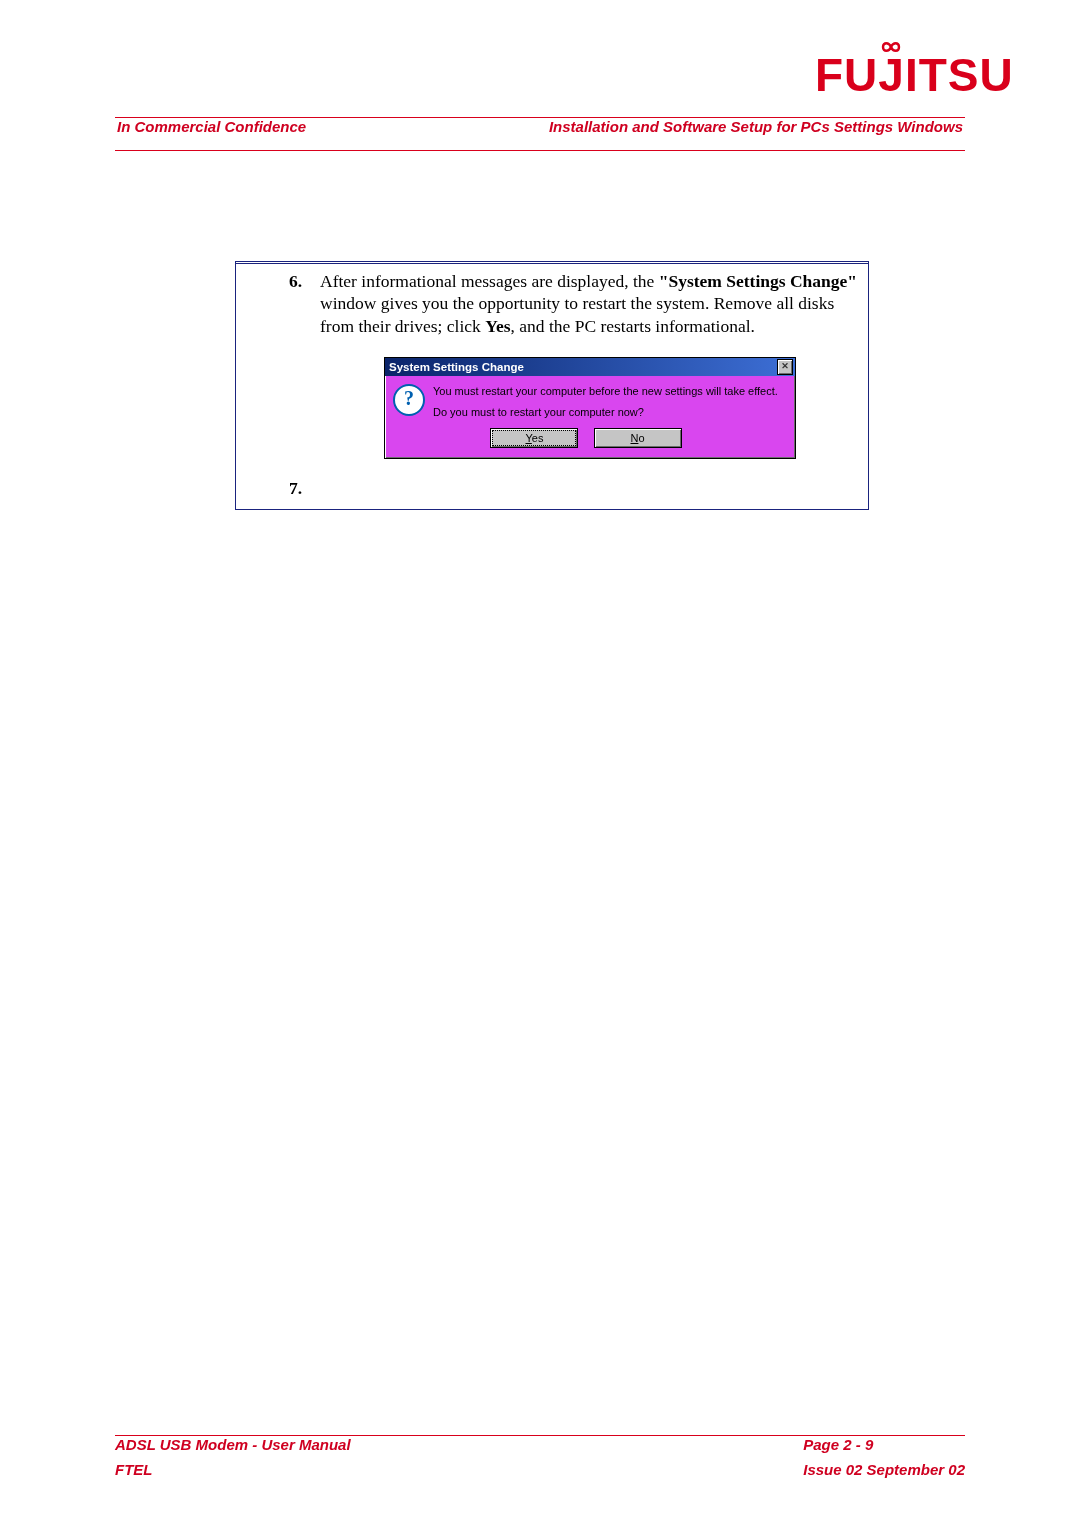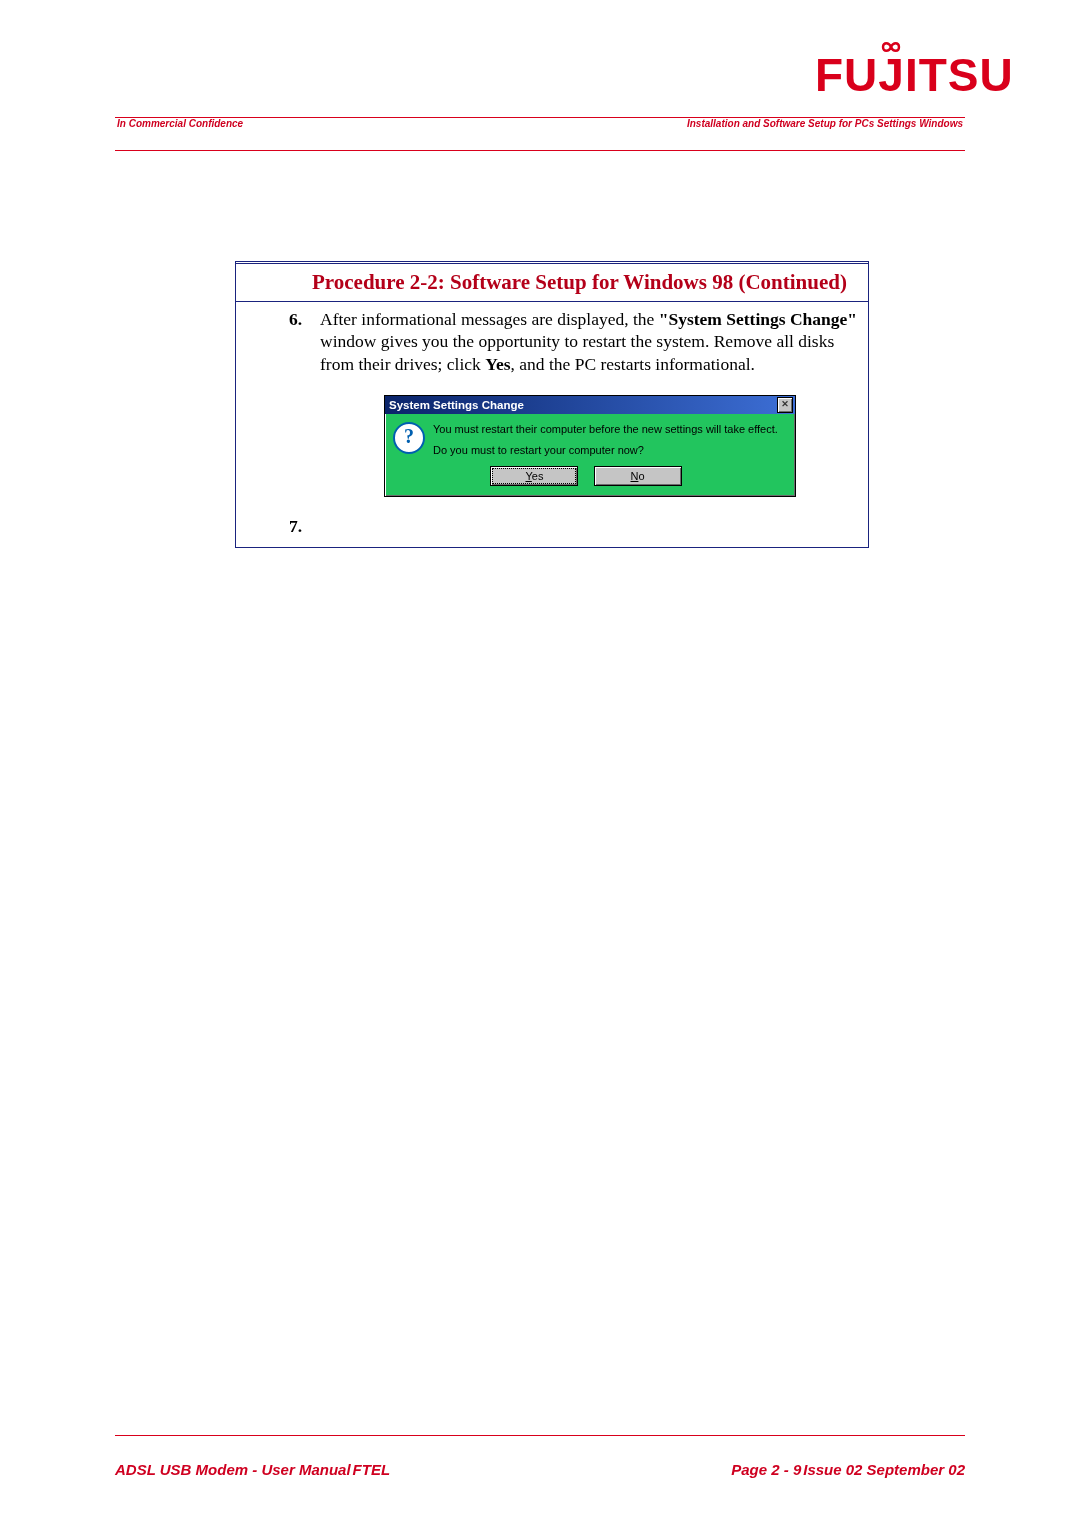--- a/index.html
+++ b/index.html
@@ -51,21 +51,21 @@
     right: 115px;
     border-top: 1px solid #d9001b;
     padding-top: 0;
   }
   .header-row {
     display: flex;
     justify-content: space-between;
     font-family: Arial, Helvetica, sans-serif;
     font-style: italic;
     font-weight: 700;
-    font-size: 10px;
+    font-size: 15px;
     color: #cf0020;
     margin-top: -20px;
     background: #fff;
     padding: 0 2px;
   }
   .header-row span { background:#fff; }
   .header-line-above {
     position:absolute;
     top:150px;
     left:115px;
@@ -107,21 +107,21 @@
     flex: 1;
   }
   .bold { font-weight: 700; }
 
   
   .win98 {
     width: 410px;
     margin: 20px 0 6px 64px;
     font-family: Tahoma, "MS Sans Serif", Arial, sans-serif;
     font-size: 11px;
-    background: #22c55e;
+    background: #d946ef;
     border: 1px solid #000;
     box-shadow: inset 1px 1px 0 #fff, inset -1px -1px 0 #6b6b6b;
   }
   .win98-titlebar {
     height: 18px;
     background: linear-gradient(to right, #0a246a, #3d6fd6);
     color: #fff;
     display: flex;
     align-items: center;
     justify-content: space-between;
@@ -203,22 +203,22 @@
     display: flex;
     justify-content: space-between;
     font-family: Arial, Helvetica, sans-serif;
     font-style: italic;
     font-weight: 700;
     font-size: 15px;
     color: #cf0020;
   }
   .footer-col {
     display:flex;
-    flex-direction: row;
-    gap:2px;
+    flex-direction: column;
+    gap:8px;
   }
   .footer-col.right { }
 </style>
 </head>
 <body>
 
 <div class="page">
 
   <div class="logo">
     <span class="infinity">
@@ -229,37 +229,36 @@
     <span class="logo-text">FUJITSU</span>
   </div>
 
   <div class="header-line-above"></div>
   <div class="header header-row">
     <span>In Commercial Confidence</span>
     <span>Installation and Software Setup for PCs Settings Windows</span>
   </div>
 
   <div class="proc-box">
-    <div class="proc-title">Procedure 2-2: Software Setup for Windows 98 (Continued)</div>
 
     <div class="proc-row">
       <div class="proc-num">6.</div>
       <div class="proc-body">
         <span>After informational messages are displayed, the </span><span class="bold">"System Settings Change"</span><span> window gives you the opportunity to restart the system. Remove all disks from their drives; click </span><span class="bold">Yes</span><span>, and the PC restarts informational.</span>
 
         
         <div class="win98">
           <div class="win98-titlebar">
             <span>System Settings Change</span>
             <span class="win98-close">✕</span>
           </div>
           <div class="win98-body">
             <div class="q-icon">?</div>
             <div class="win98-text">
-              <div>You must restart their computer before the new settings will take effect.</div>
+              <div>You must restart your computer before the new settings will take effect.</div>
               <div style="height:6px"></div>
               <div>Do you must to restart your computer now?</div>
             </div>
           </div>
           <div class="win98-buttons">
             <span class="win98-btn default underline-first">Yes</span>
             <span class="win98-btn underline-first">No</span>
           </div>
         </div>
       </div>

